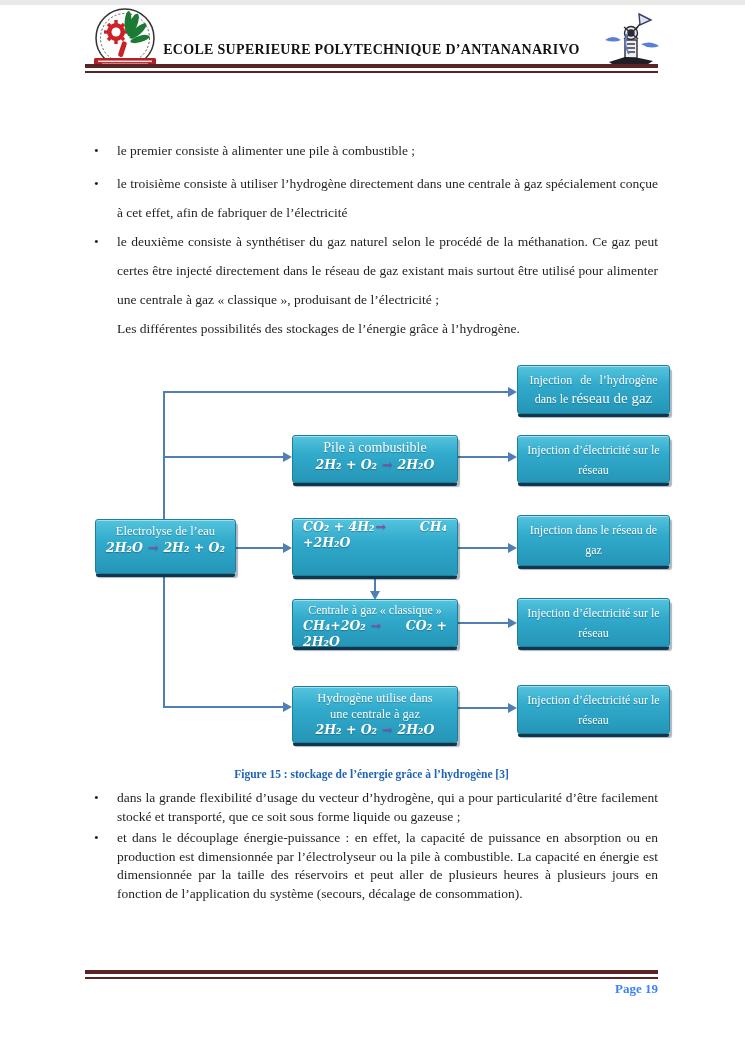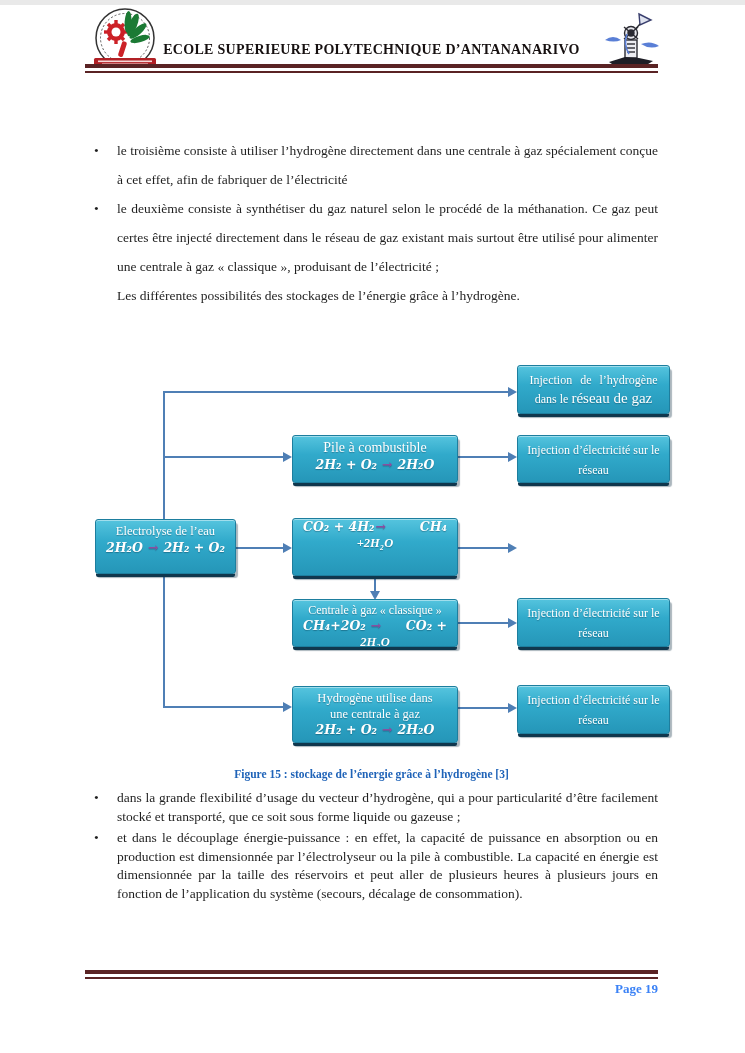--- a/index.html
+++ b/index.html
@@ -34,21 +34,21 @@
     border:1px solid #1d7e9e;
     box-shadow:0 4px 0 -1px #10374d,2px 4px 1px rgba(15,45,65,.35),inset 0 1px 0 rgba(255,255,255,.45);
     text-shadow:0 1px 1px rgba(0,40,60,.35);
     overflow:hidden;
   }
   .btitle{font-size:12.5px;line-height:1.25;padding-top:4px;}
   .btitle.big{font-size:14px;padding-top:6px;}
   .eq{font-family:"DejaVu Serif","DejaVu Sans",serif;font-weight:bold;font-style:italic;font-size:12.5px;line-height:1.3;}
   .eq .ar{color:#8a4fa0;font-style:normal;padding:0 5px;}
   .eq.flexline{display:flex;justify-content:space-between;padding:0 10px;}
-  .eq.leftline{text-align:center;padding:0 10px;font-family:Liberation Serif, serif;}
+  .eq.leftline{text-align:left;padding:0 10px;}
   .rbox-text{display:block;font-size:12px;line-height:1.65;padding:5px 4px 0 4px;}
   .rb0-l1{display:block;font-size:12px;line-height:1.5;padding-top:5px;word-spacing:5px;}
   .rb0-l2s{font-size:12px;}
   .rb0-l2b{font-size:15px;}
   
   .cl{position:absolute;background:#4f7fb5;}
   .arr-r{position:absolute;width:0;height:0;border-top:5px solid transparent;border-bottom:5px solid transparent;border-left:9px solid #4f7fb5;}
   .arr-d{position:absolute;width:0;height:0;border-left:5px solid transparent;border-right:5px solid transparent;border-top:9px solid #4f7fb5;}
   
   .caption{position:absolute;left:85px;top:751px;width:573px;text-align:center;
@@ -110,20 +110,21 @@
     <path d="M10 52 L26 47 L40 48 L54 51 L46 56 L30 58 L16 56 Z" fill="#1e1e26"></path>
     <path d="M6 30 Q14 24 22 30 Q15 33 6 30 Z" fill="#5a7fd6"></path>
     <path d="M42 34 Q52 30 60 36 Q51 40 42 34 Z" fill="#5a7fd6"></path>
     <path d="M28 24 q-4 10 2 20" stroke="#5a7fd6" stroke-width="1.6" fill="none"></path>
   </svg>
 
   <div class="rule h-thick"></div>
   <div class="rule h-thin"></div>
 
   <section class="intro">
+    <div class="li first"><span>le premier consiste à alimenter une pile à combustible ;</span></div>
     <div class="li"><span>le troisième consiste à utiliser l’hydrogène directement dans une centrale à gaz spécialement conçue à cet effet, afin de fabriquer de l’électricité</span></div>
     <div class="li"><span>le deuxième consiste à synthétiser du gaz naturel selon le procédé de la méthanation. Ce gaz peut certes être injecté directement dans le réseau de gaz existant mais surtout être utilisé pour alimenter une centrale à gaz « classique », produisant de l’électricité ;</span></div>
     <p class="lead-ind">Les différentes possibilités des stockages de l’énergie grâce à l’hydrogène.</p>
   </section>
 
   <section class="diagram">
 
     <div class="cl" style="left:163px;top:387px;width:2px;height:127px;"></div>
     <div class="cl" style="left:163px;top:569px;width:2px;height:134px;"></div>
     <div class="cl" style="left:163px;top:386px;width:346px;height:2px;"></div>
@@ -177,20 +178,23 @@
       <div class="eq"><span>2H₂ + O₂</span><span class="ar">→</span><span>2H₂O</span></div>
     </div>
 
     <div class="tealbox" style="left:517px;top:360px;width:153px;height:49px;">
       <span class="rb0-l1">Injection de l’hydrogène</span>
       <span><span class="rb0-l2s">dans le </span><span class="rb0-l2b">réseau de gaz</span></span>
     </div>
     <div class="tealbox" style="left:517px;top:430px;width:153px;height:48px;">
       <span class="rbox-text">Injection d’électricité sur le réseau</span>
     </div>
+    <div class="tealbox" style="left:517px;top:510px;width:153px;height:51px;">
+      <span class="rbox-text">Injection dans le réseau de gaz</span>
+    </div>
     <div class="tealbox" style="left:517px;top:593px;width:153px;height:49px;">
       <span class="rbox-text">Injection d’électricité sur le réseau</span>
     </div>
     <div class="tealbox" style="left:517px;top:680px;width:153px;height:49px;">
       <span class="rbox-text">Injection d’électricité sur le réseau</span>
     </div>
   </section>
 
   <p class="caption">Figure 15 : stockage de l’énergie grâce à l’hydrogène [3]</p>
 

